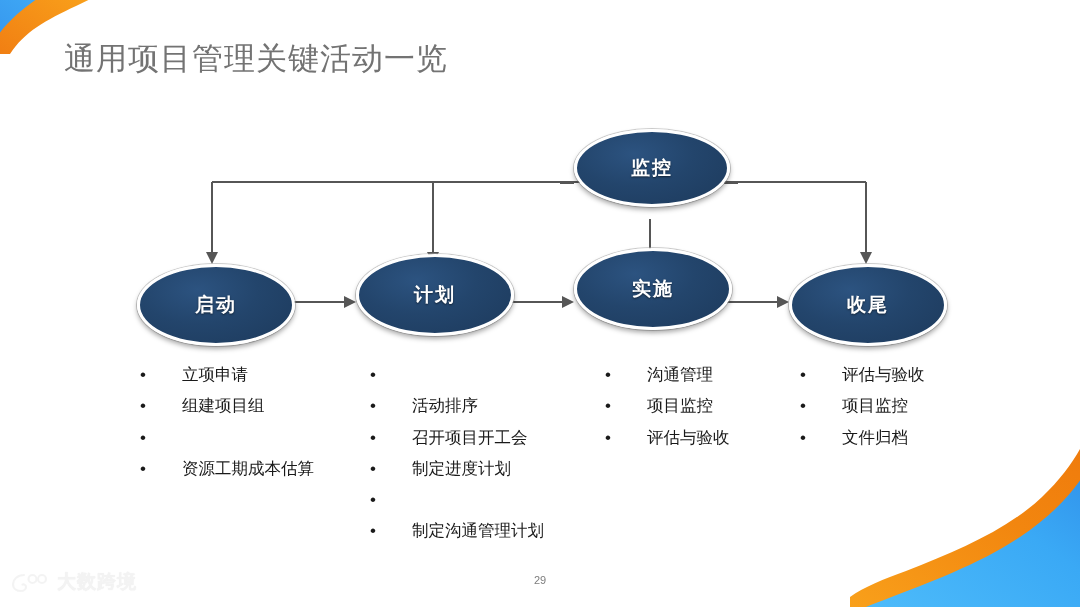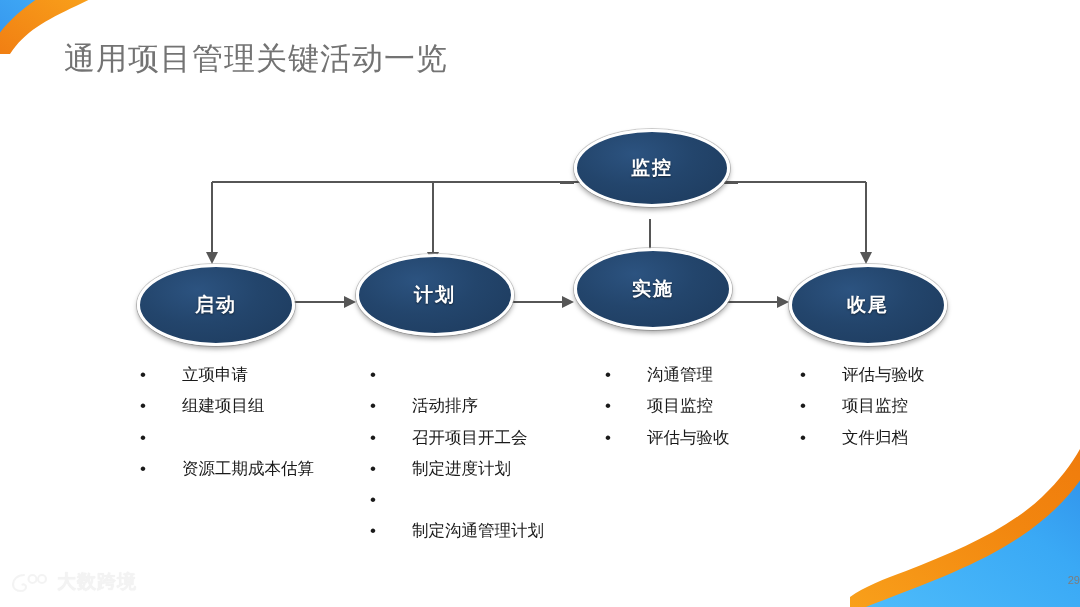--- a/index.html
+++ b/index.html
@@ -58,21 +58,21 @@
     line-height:1.25;white-space:nowrap;
   }
   .bullet-dot{
     flex:0 0 auto;width:18px;
     font-size:17px;line-height:1.25;color:#1a1a1a;
   }
   .bullet-text{flex:0 1 auto;margin-left:24px;}
 
   
   .page-num{
-    position:absolute;left:0;right:0;top:574px;text-align:right;
+    position:absolute;left:0;right:0;top:574px;text-align:center;
     font-size:11px;color:#7d7d7d;
   }
   .watermark{
     position:absolute;left:10px;bottom:12px;
     display:flex;align-items:center;gap:7px;opacity:0.5;
   }
   .wm-text{
     font-size:19px;color:#e9e9e9;font-weight:bold;letter-spacing:1px;
     text-shadow:0 0 1px #d4d4d4;
   }

